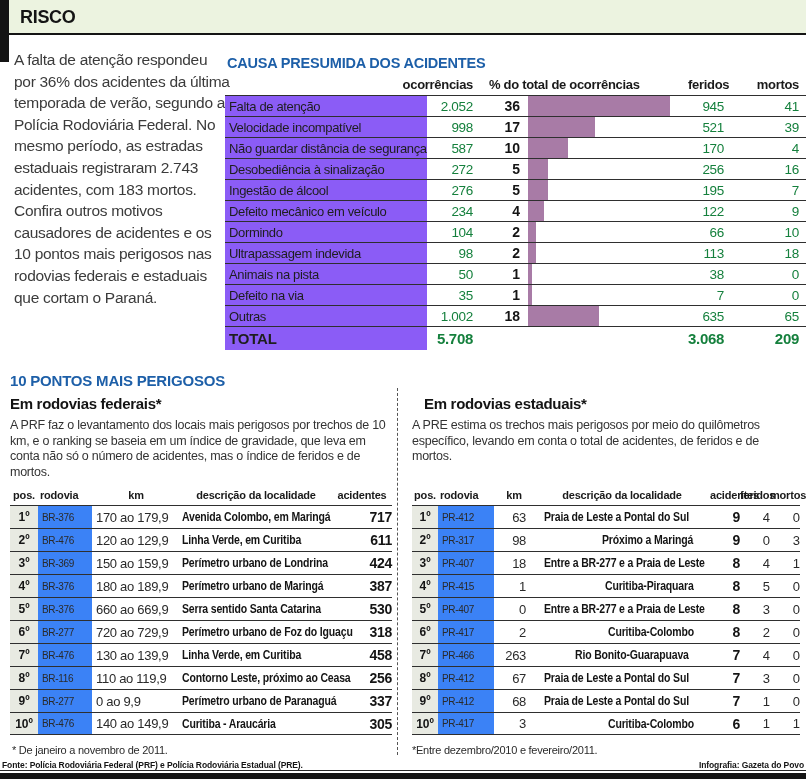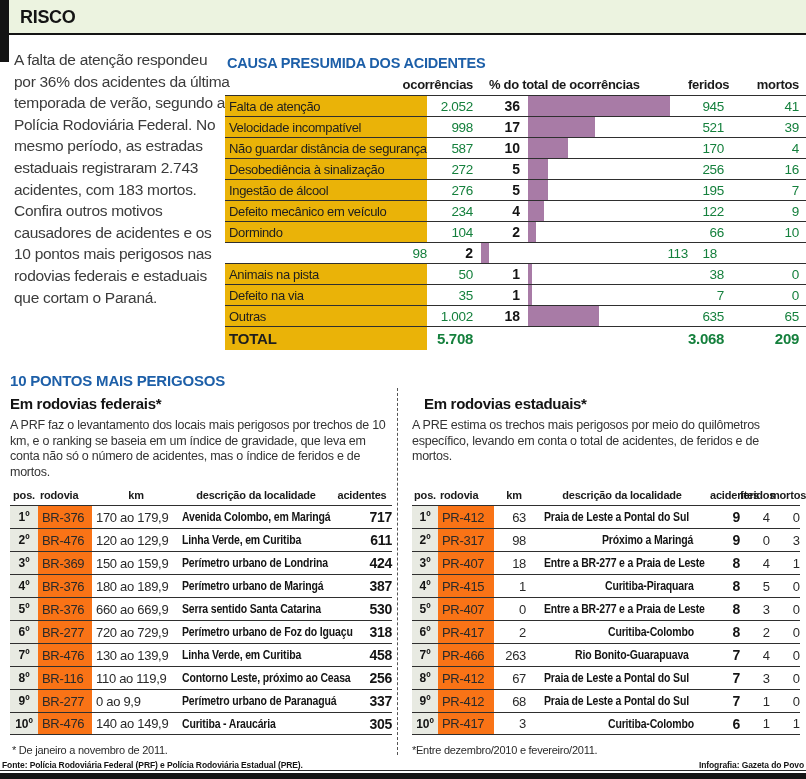--- a/index.html
+++ b/index.html
@@ -17,21 +17,21 @@
   .intro { position:absolute; left:14px; top:49px; width:218px; font-size:15.5px; line-height:21.6px; letter-spacing:-0.3px; color:#3b3b3b; }
   
   .causes-title { position:absolute; left:227px; top:55px; font-size:14.5px; font-weight:bold; color:#1d5fa8; letter-spacing:-0.2px; }
   .causes-table { position:absolute; left:225px; top:74px; width:581px; }
   .chead { display:grid; grid-template-columns:248px 215px 36px 82px; height:21px; align-items:center; font-size:13px; font-weight:bold; color:#1a1a1a; letter-spacing:-0.3px; }
   .chead .h-occ { text-align:right; }
   .chead .h-pct { padding-left:16px; }
   .chead .h-fer { text-align:right; }
   .chead .h-mor { text-align:right; padding-right:7px; }
   .crow { display:grid; grid-template-columns:202px 46px 47px 168px 36px 82px; height:21px; align-items:center; border-top:1px solid #2f2f2f; }
-  .clabel { background:#eab308; height:100%; display:flex; align-items:center; padding-left:4px; font-size:13px; letter-spacing:-0.35px; white-space:nowrap; color:#1e1e1e; }
+  .clabel { background:#8b5cf6; height:100%; display:flex; align-items:center; padding-left:4px; font-size:13px; letter-spacing:-0.35px; white-space:nowrap; color:#1e1e1e; }
   .cnum { text-align:right; font-size:13.5px; letter-spacing:-0.3px; color:#15803d; }
   .cpct { text-align:right; font-size:14px; font-weight:bold; color:#141414; }
   .cmort { padding-right:7px; }
   .cbarcell { height:100%; padding-left:8px; display:flex; align-items:stretch; }
   .cbar { background:#a87ba6; height:100%; }
   .total-row { height:24px; }
   .tlabel { font-size:15px; font-weight:bold; letter-spacing:-0.2px; }
   .tnum { font-size:15px; font-weight:bold; letter-spacing:-0.3px; }
   
   .points-title { position:absolute; left:10px; top:372px; font-size:15px; font-weight:bold; color:#1d5fa8; letter-spacing:-0.2px; }
@@ -44,21 +44,21 @@
   .ftable { left:10px;  width:382px; }
   .stable { left:412px; width:388px; }
   .rhead { display:grid; height:20px; align-items:center; font-size:11px; font-weight:bold; color:#1a1a1a; letter-spacing:-0.2px; }
   .ftable .rhead, .ftable .rrow { grid-template-columns:28px 54px 88px 152px 60px; }
   .stable .rhead, .stable .rrow { grid-template-columns:26px 56px 40px 176px 30px 30px 30px; }
   .rhead .h-c { text-align:center; white-space:nowrap; }
   .rhead .h-r { text-align:right; white-space:nowrap; }
   .rrow { display:grid; height:23px; align-items:center; border-top:1px solid #2f2f2f; }
   .rrow:last-child { border-bottom:1px solid #2f2f2f; }
   .rpos { background:#e8eae2; height:100%; display:flex; align-items:center; justify-content:center; font-size:12px; font-weight:bold; color:#141414; }
-  .rroad { background:#f97316; height:100%; display:flex; align-items:center; padding-left:4px; font-size:13px; letter-spacing:-0.3px; color:#2a2a2a; }
+  .rroad { background:#3b82f6; height:100%; display:flex; align-items:center; padding-left:4px; font-size:10px; letter-spacing:-0.3px; color:#2a2a2a; }
   .rkm { font-size:13px; letter-spacing:-0.3px; padding-left:4px; color:#2a2a2a; white-space:nowrap; }
   .rkm.right { text-align:right; padding-right:8px; padding-left:0; }
   .rplace { font-size:12.5px; font-weight:bold; letter-spacing:-0.2px; color:#141414; padding-left:2px; overflow:visible; white-space:nowrap; }
   .stable .rplace { padding-left:10px;text-align:right; }
   .squeeze { display:inline-block; transform:scaleX(0.84); transform-origin:left center; white-space:nowrap; }
   .racc { text-align:right; font-size:14px; font-weight:bold; color:#141414; letter-spacing:-0.3px; }
   .rnum { text-align:right; font-size:13px; color:#2a2a2a; }
   
   .footnote { position:absolute; top:744px; font-size:11px; letter-spacing:-0.25px; color:#2a2a2a; }
   .fn-fed { left:12px; } .fn-sta { left:412px; }
@@ -150,20 +150,21 @@
         <div class="clabel">Dormindo</div>
         <div class="cnum">104</div>
         <div class="cpct">2</div>
         <div class="cbarcell">
           <div class="cbar" style="width:7.9px"></div>
         </div>
         <div class="cnum">66</div>
         <div class="cnum cmort">10</div>
       </div>
       <div class="crow">
+        <div class="clabel">Ultrapassagem indevida</div>
         <div class="cnum">98</div>
         <div class="cpct">2</div>
         <div class="cbarcell">
           <div class="cbar" style="width:7.9px"></div>
         </div>
         <div class="cnum">113</div>
         <div class="cnum cmort">18</div>
       </div>
       <div class="crow">
         <div class="clabel">Animais na pista</div>

